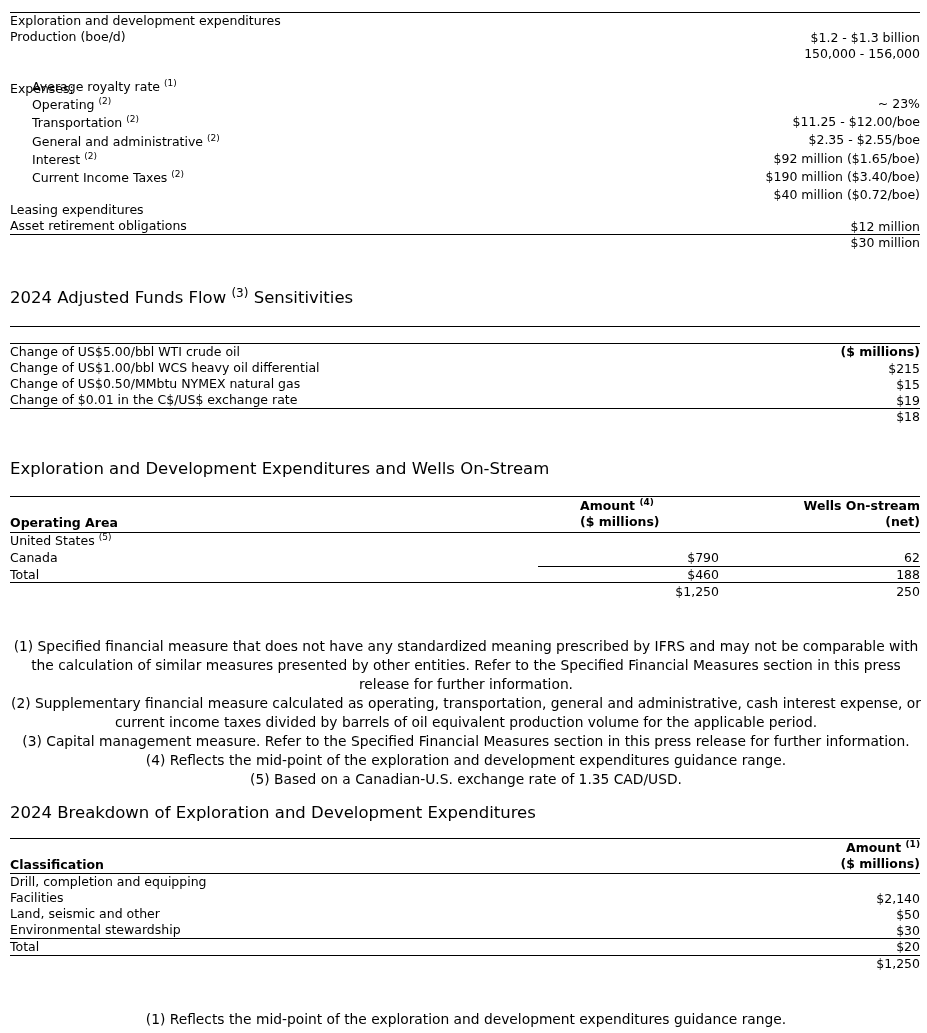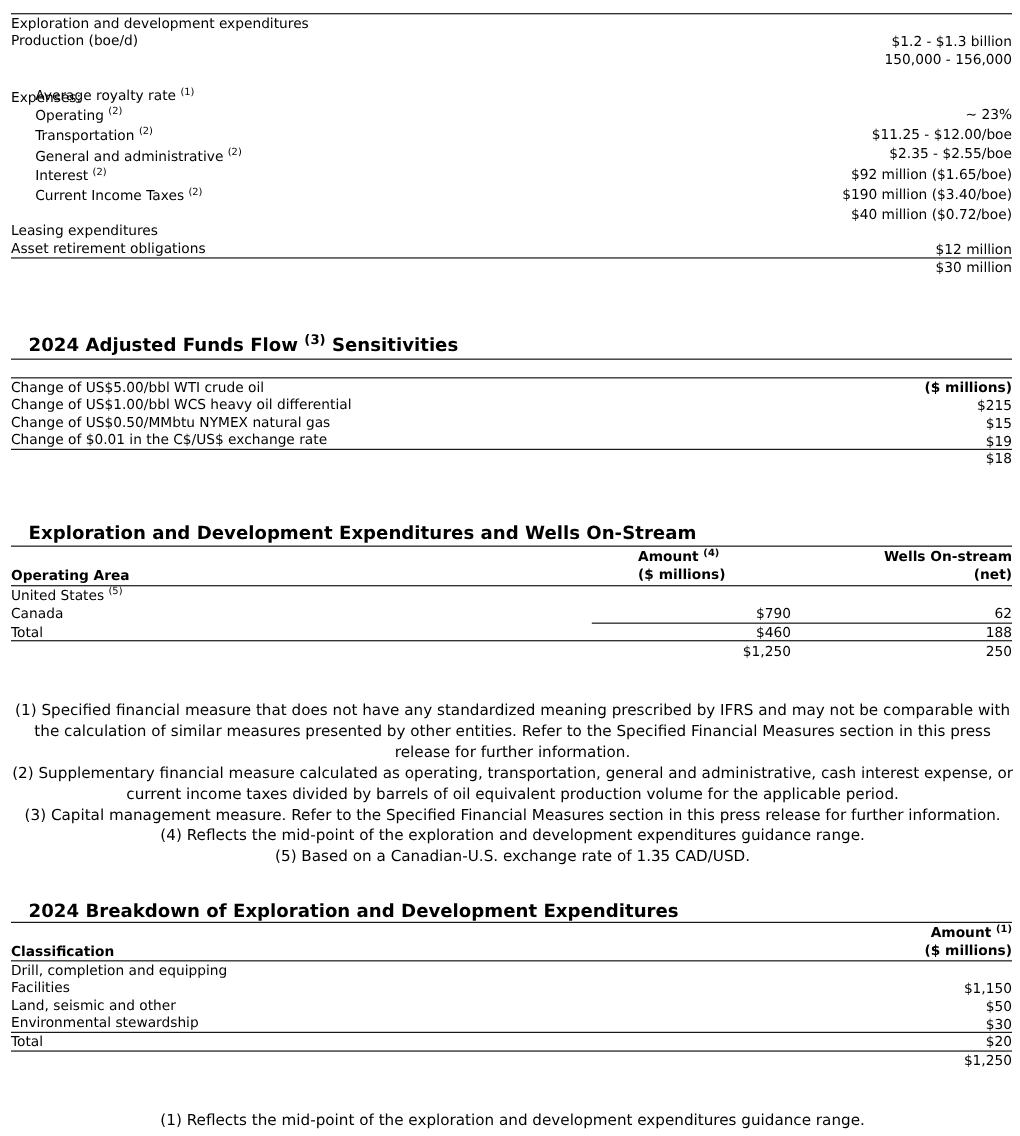--- a/index.html
+++ b/index.html
@@ -8,21 +8,21 @@
     font-family: "DejaVu Sans", sans-serif; color: #000; font-size: 12.5px;
   }
   .abs { position: absolute; }
   .hr { position: absolute; height: 0; border-top: 1px solid #000; }
   .row { position: absolute; left: 10px; width: 910px; height: 16px; line-height: 16px; white-space: nowrap; }
   .lbl { position: absolute; left: 0; top: 0; }
   .val { position: absolute; right: 0; top: 17px; text-align: right; }
   .indent { left: 22px; }
   sup { font-size: 9px; vertical-align: 5px; line-height: 0; }
   h2 {
-    position: absolute; left: 10px; margin: 16px; font-size: 16.5px; font-weight: bold;
+    position: absolute; left: 10px; margin: 0; font-size: 16.5px; font-weight: normal;
     white-space: nowrap; line-height: 20px;
   }
   h2 sup { font-size: 12px; vertical-align: 6px; }
   .bold { font-weight: bold; }
   .note { position: absolute; left: 10px; width: 912px; font-size: 13.8px; line-height: 19px; text-align: center; }
   .note p { margin: 0; }
 </style>
 </head>
 <body>
 
@@ -155,21 +155,21 @@
   <div class="hr" style="left:10px; width:910px; top:838px;"></div>
   <div class="abs bold" style="left:720px; width:200px; top:840px; text-align:right; line-height:16px;">
     <div><span>Amount</span> <sup>(1)</sup></div>
     <div>($ millions)</div>
   </div>
   <div class="abs bold" style="left:10px; top:857px; line-height:16px;">Classification</div>
   <div class="hr" style="left:10px; width:910px; top:873px;"></div>
 
   <div class="row" style="top:874px;">
     <span class="lbl">Drill, completion and equipping</span>
-    <span class="val">$1,150</span>
+    <span class="val">$2,140</span>
   </div>
   <div class="row" style="top:890px;">
     <span class="lbl">Facilities</span>
     <span class="val">$50</span>
   </div>
   <div class="row" style="top:906px;">
     <span class="lbl">Land, seismic and other</span>
     <span class="val">$30</span>
   </div>
   <div class="row" style="top:922px;">

